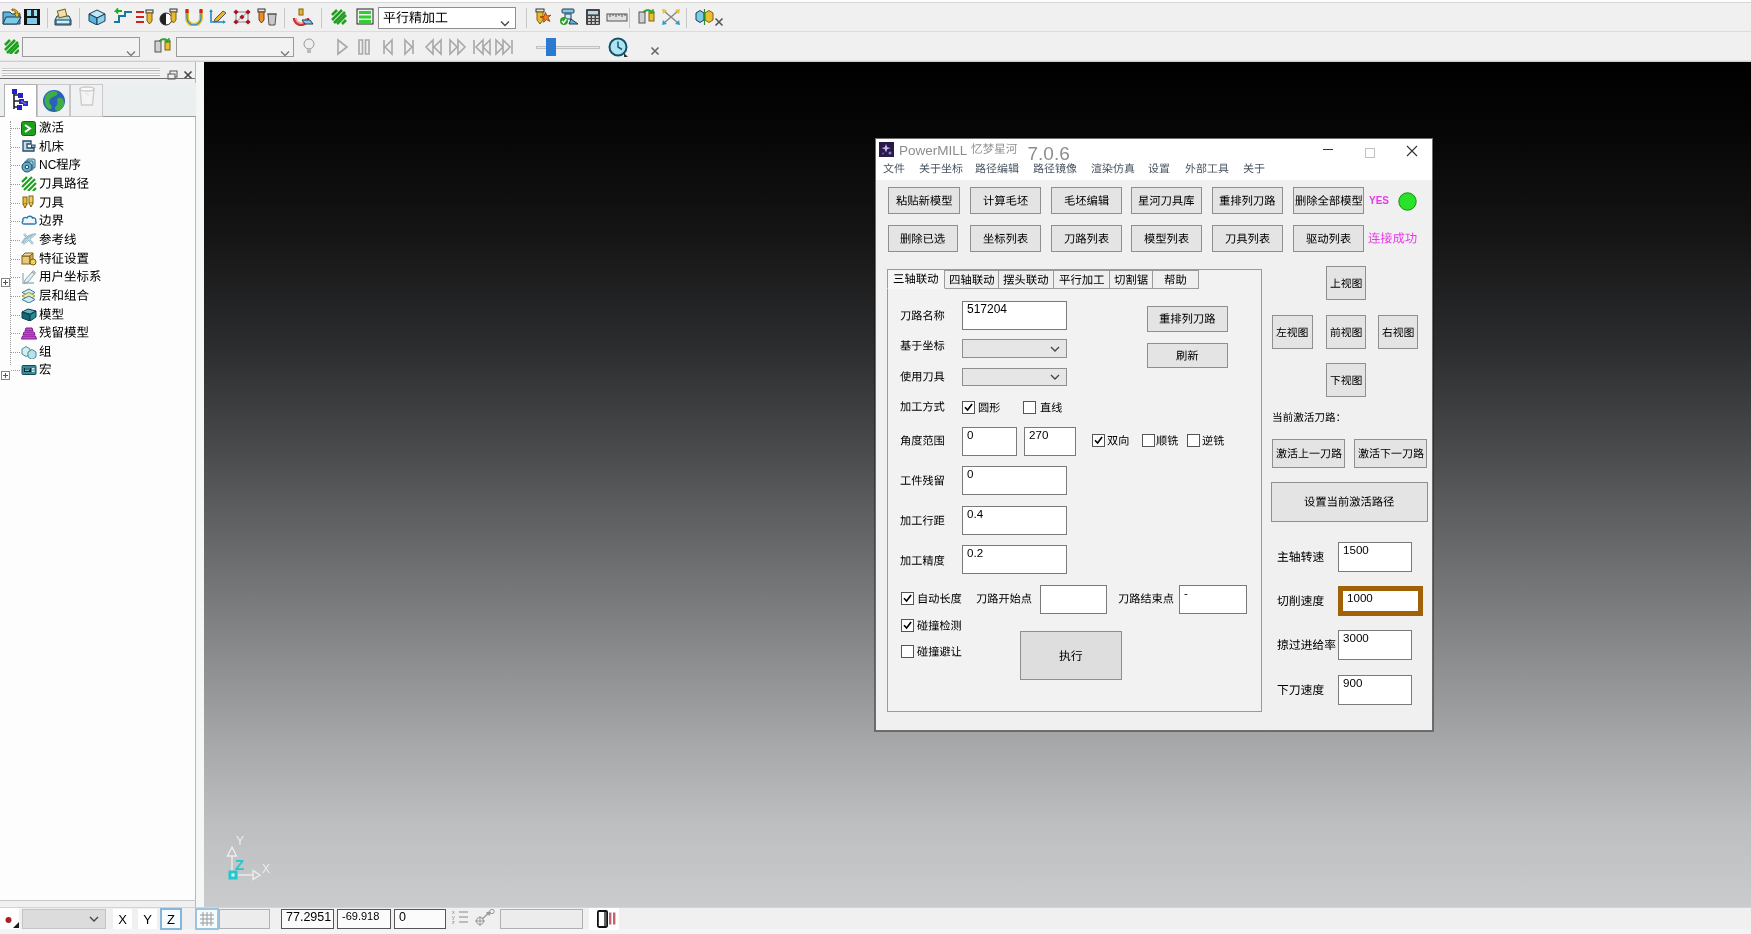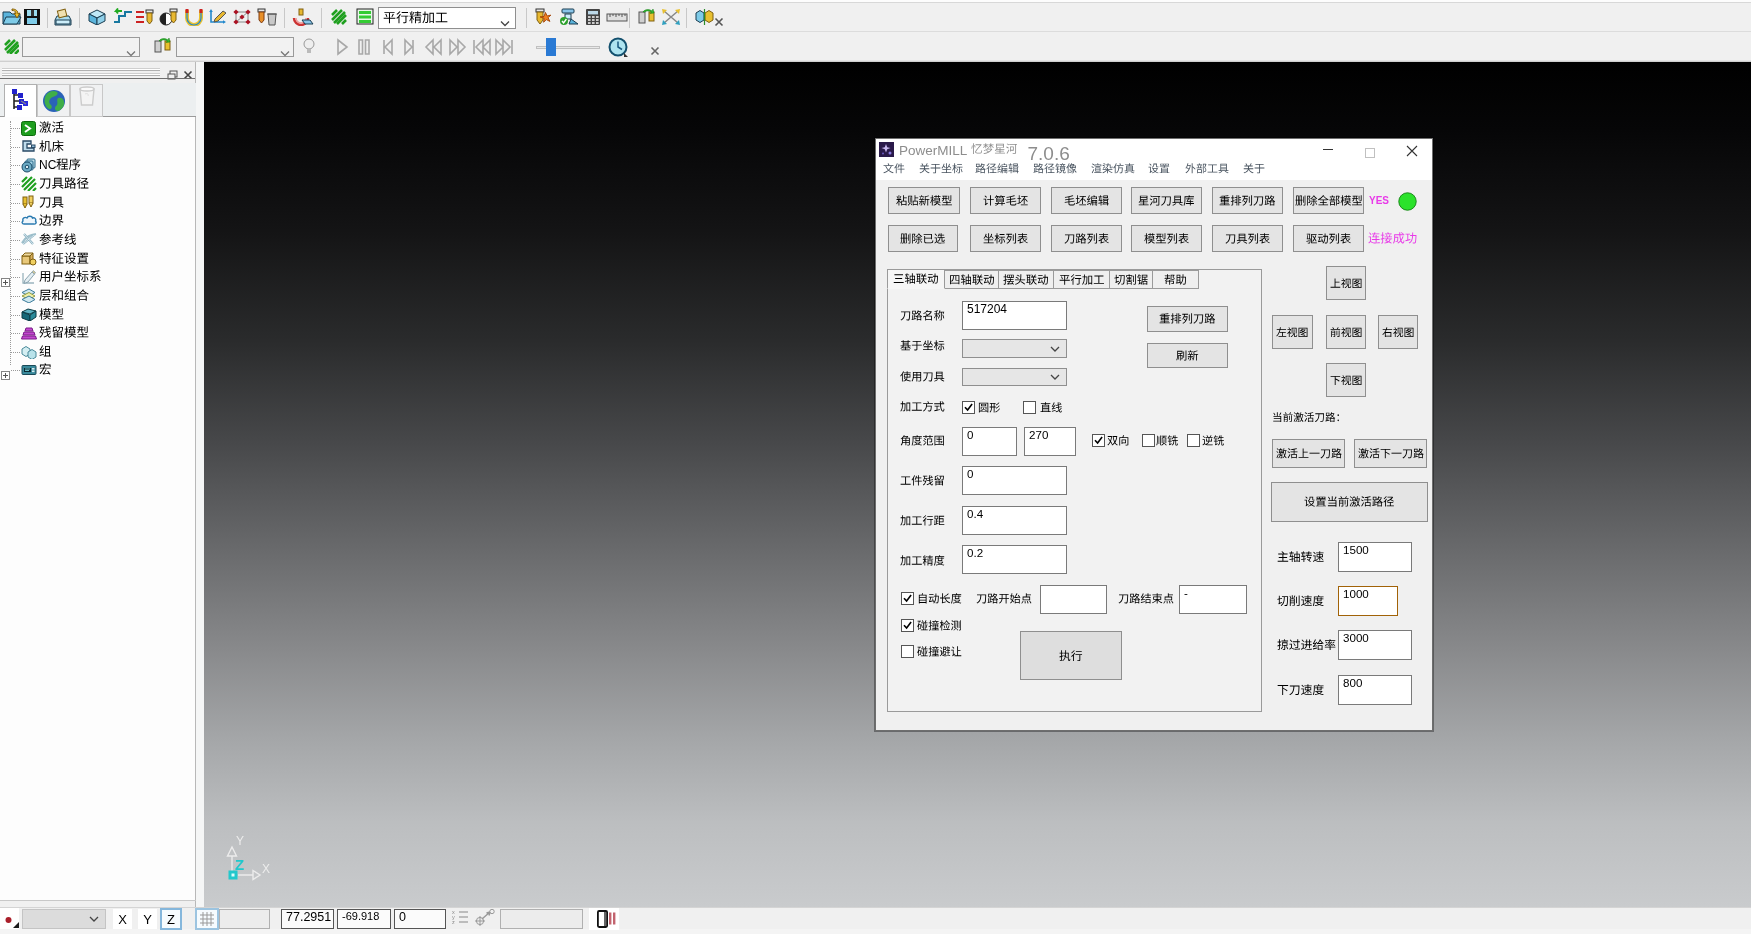--- a/index.html
+++ b/index.html
@@ -1008,21 +1008,21 @@
     <span style="font-size:11.6px">1500</span>
   </div>
 <div class="ab" style="left:1277px;top:594.6px">
     <svg class="cj" width="47.2" height="11.8" viewBox="0 0 47.2 11.8" fill="#000">
       <use href="#g5207" transform="translate(0 10.148) scale(0.0118 -0.0118)"></use>
       <use href="#g524A" transform="translate(11.8 10.148) scale(0.0118 -0.0118)"></use>
       <use href="#g901F" transform="translate(23.6 10.148) scale(0.0118 -0.0118)"></use>
       <use href="#g5EA6" transform="translate(35.4 10.148) scale(0.0118 -0.0118)"></use>
     </svg>
   </div>
-<div class="ab fxl" style="left:1338px;top:586px;width:60px;height:30px;background:#fff;border:1px solid #a16207;padding-left:4px;">
+<div class="ab fxl" style="left:1338px;top:586px;width:85px;height:30px;background:#fff;border:5px solid #a16207;padding-left:4px;">
     <span style="font-size:11.6px">1000</span>
   </div>
 <div class="ab" style="left:1277px;top:638.6px">
     <svg class="cj" width="59" height="11.8" viewBox="0 0 59 11.8" fill="#000">
       <use href="#g63A0" transform="translate(0 10.148) scale(0.0118 -0.0118)"></use>
       <use href="#g8FC7" transform="translate(11.8 10.148) scale(0.0118 -0.0118)"></use>
       <use href="#g8FDB" transform="translate(23.6 10.148) scale(0.0118 -0.0118)"></use>
       <use href="#g7ED9" transform="translate(35.4 10.148) scale(0.0118 -0.0118)"></use>
       <use href="#g7387" transform="translate(47.2 10.148) scale(0.0118 -0.0118)"></use>
     </svg>
@@ -1032,21 +1032,21 @@
   </div>
 <div class="ab" style="left:1277px;top:683.6px">
     <svg class="cj" width="47.2" height="11.8" viewBox="0 0 47.2 11.8" fill="#000">
       <use href="#g4E0B" transform="translate(0 10.148) scale(0.0118 -0.0118)"></use>
       <use href="#g5200" transform="translate(11.8 10.148) scale(0.0118 -0.0118)"></use>
       <use href="#g901F" transform="translate(23.6 10.148) scale(0.0118 -0.0118)"></use>
       <use href="#g5EA6" transform="translate(35.4 10.148) scale(0.0118 -0.0118)"></use>
     </svg>
   </div>
 <div class="ab fxl" style="left:1338px;top:675px;width:74px;height:30px;background:#fff;border:1px solid #7a7a7a;padding-left:4px;">
-    <span style="font-size:11.6px">800</span>
+    <span style="font-size:11.6px">900</span>
   </div>
 <div class="ab" style="left:0px;top:907px;width:1751px;height:27px;background:#f0f0f0;border-top:1px solid #d4d4d4;"></div>
 <div class="ab" style="left:0px;top:929px;width:1751px;height:5px;background:#f4f4f4;"></div>
 <div class="ab" style="left:0px;top:908px;width:19px;height:21px;background:#fff;"></div>
 <div class="ab" style="left:3px;top:911px"><svg width="16" height="18" viewBox="0 0 16 18">
       <circle cx="5.5" cy="9" r="3" fill="#aa1f2a"></circle>
       <path d="M16 18h-6l6-6z" fill="#1a1a1a" transform="translate(0 -1)"></path>
     </svg></div>
 <div class="ab" style="left:22px;top:909px;width:84px;height:20px;background:#dcdcdc;border:1px solid #c4c4c4;">
     <svg width="10" height="6" viewBox="0 0 10 6" style="position:absolute;right:6px;top:6px">

